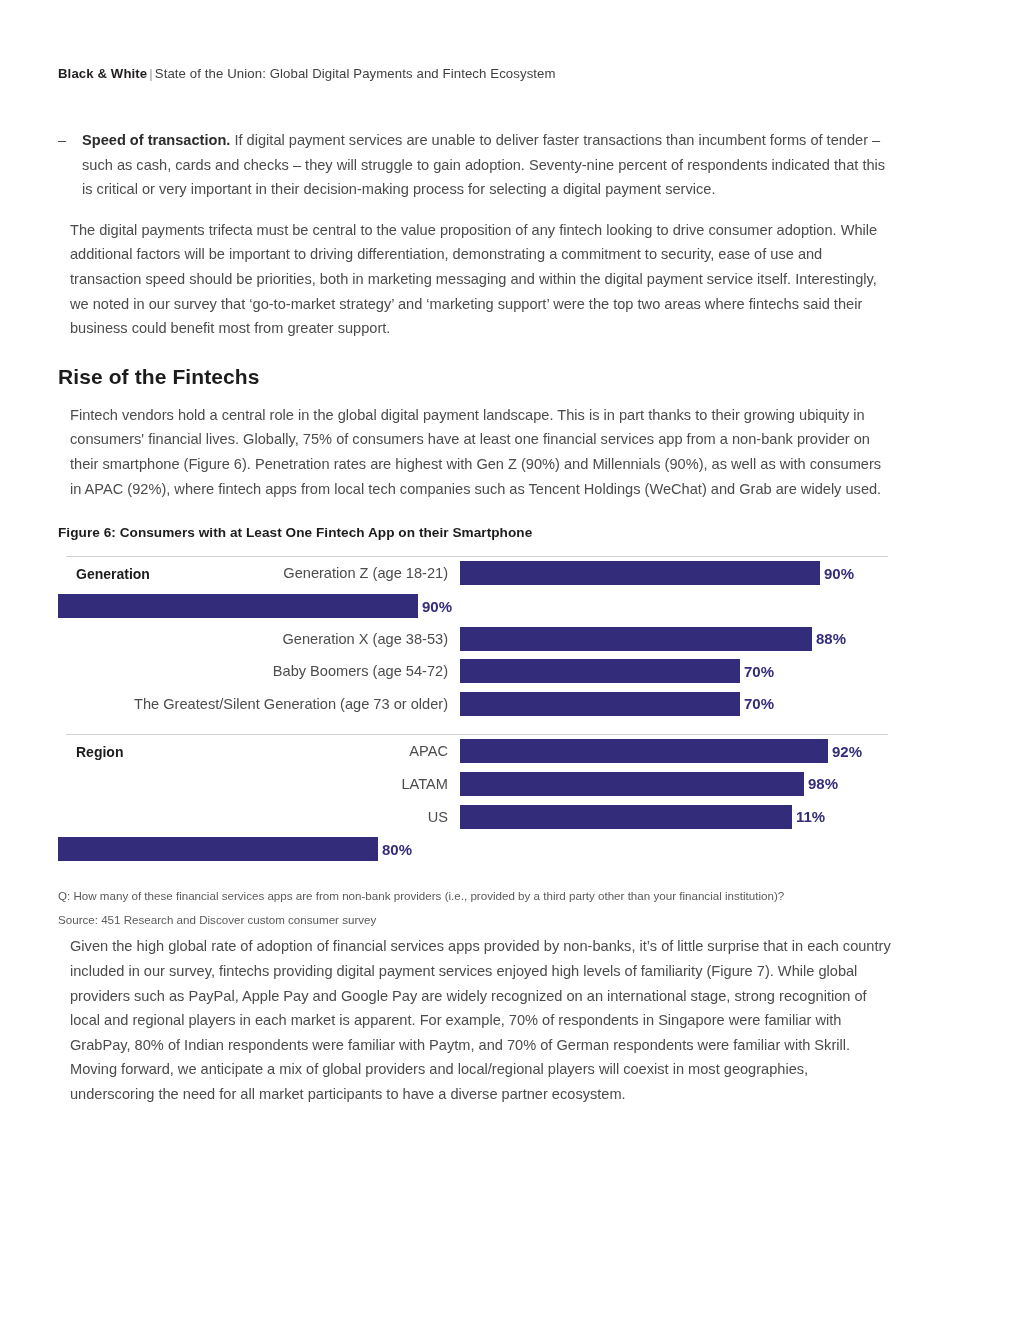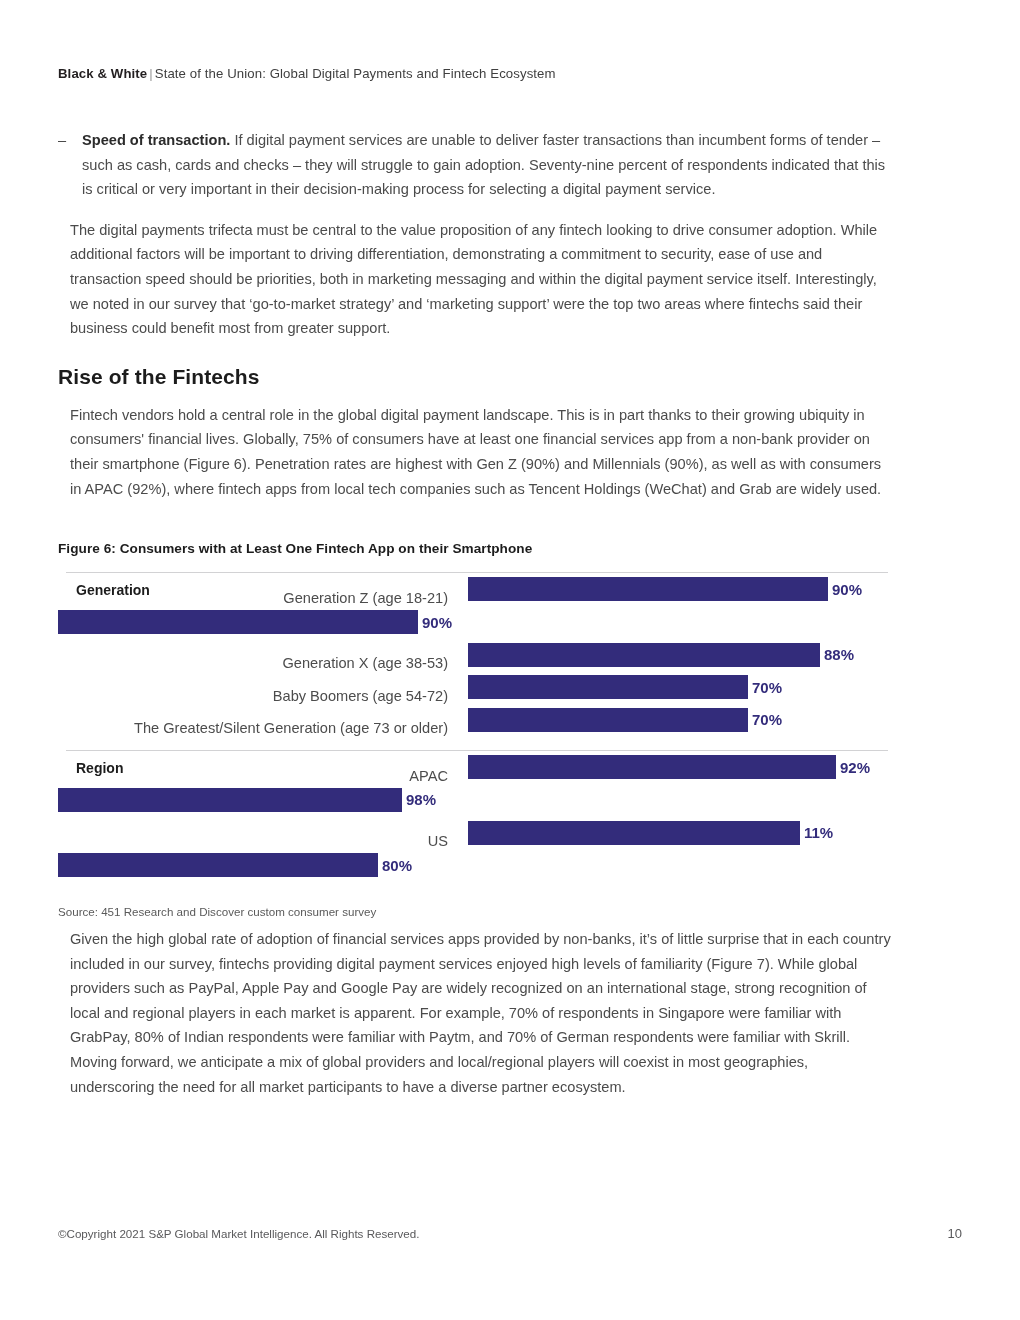--- a/index.html
+++ b/index.html
@@ -75,21 +75,21 @@
 
   h2.section-title {
     margin: 24px 0 14px 0;
     font-size: 21px;
     font-weight: bold;
     color: #1c1c1c;
     letter-spacing: .1px;
   }
 
   h3.figure-title {
-    margin: 40px 0 0 0;
+    margin: 24px 0 0 0;
     font-size: 13.6px;
     font-weight: bold;
     color: #1c1c1c;
     letter-spacing: .05px;
   }
 
   
   .chart {
     position: relative;
     margin-top: 16px;
@@ -108,23 +108,22 @@
     font-size: 14px;
     font-weight: bold;
     color: #1c1c1c;
     white-space: nowrap;
   }
   .group-header.gen { top: 10px; }
   .group-header.reg { top: 10px; }
 
   .bar-row {
     display: flex;
-    align-items: flex-end;
+    align-items: center;
     height: 32.6px;
-    gap: 8px;
   }
   .bar-label {
     width: 402px;
     flex: 0 0 402px;
     text-align: right;
     padding-right: 12px;
     box-sizing: border-box;
     font-size: 14.6px;
     color: #4c4c4c;
     white-space: nowrap;
@@ -255,20 +254,21 @@
 
         <div class="bar-row">
           <div class="bar-label">APAC</div>
           <div class="bar-track">
             <div class="bar-fill" style="width:368px"></div>
             <div class="bar-value">92%</div>
           </div>
         </div>
 
         <div class="bar-row">
+          <div class="bar-label">LATAM</div>
           <div class="bar-track">
             <div class="bar-fill" style="width:344px"></div>
             <div class="bar-value">98%</div>
           </div>
         </div>
 
         <div class="bar-row">
           <div class="bar-label">US</div>
           <div class="bar-track">
             <div class="bar-fill" style="width:332px"></div>
@@ -279,24 +279,21 @@
         <div class="bar-row">
           <div class="bar-track">
             <div class="bar-fill" style="width:320px"></div>
             <div class="bar-value">80%</div>
           </div>
         </div>
       </div>
     </div>
 
     <div class="footnotes">
+      <div>Q: How many of these financial services apps are from non-bank providers (i.e., provided by a third party other than your financial institution)?</div>
       <div>Source: 451 Research and Discover custom consumer survey</div>
     </div>
 
     <p class="para closing">Given the high global rate of adoption of financial services apps provided by non-banks, it’s of little surprise that in each country included in our survey, fintechs providing digital payment services enjoyed high levels of familiarity (Figure 7). While global providers such as PayPal, Apple Pay and Google Pay are widely recognized on an international stage, strong recognition of local and regional players in each market is apparent. For example, 70% of respondents in Singapore were familiar with GrabPay, 80% of Indian respondents were familiar with Paytm, and 70% of German respondents were familiar with Skrill. Moving forward, we anticipate a mix of global providers and local/regional players will coexist in most geographies, underscoring the need for all market participants to have a diverse partner ecosystem.</p>
   </div>
 
-  <div class="page-footer">
-    <span>©Copyright 2021 S&amp;P Global Market Intelligence. All Rights Reserved.</span>
-    <span class="pagenum">10</span>
-  </div>
 
 </div>
 
 </body></html>

